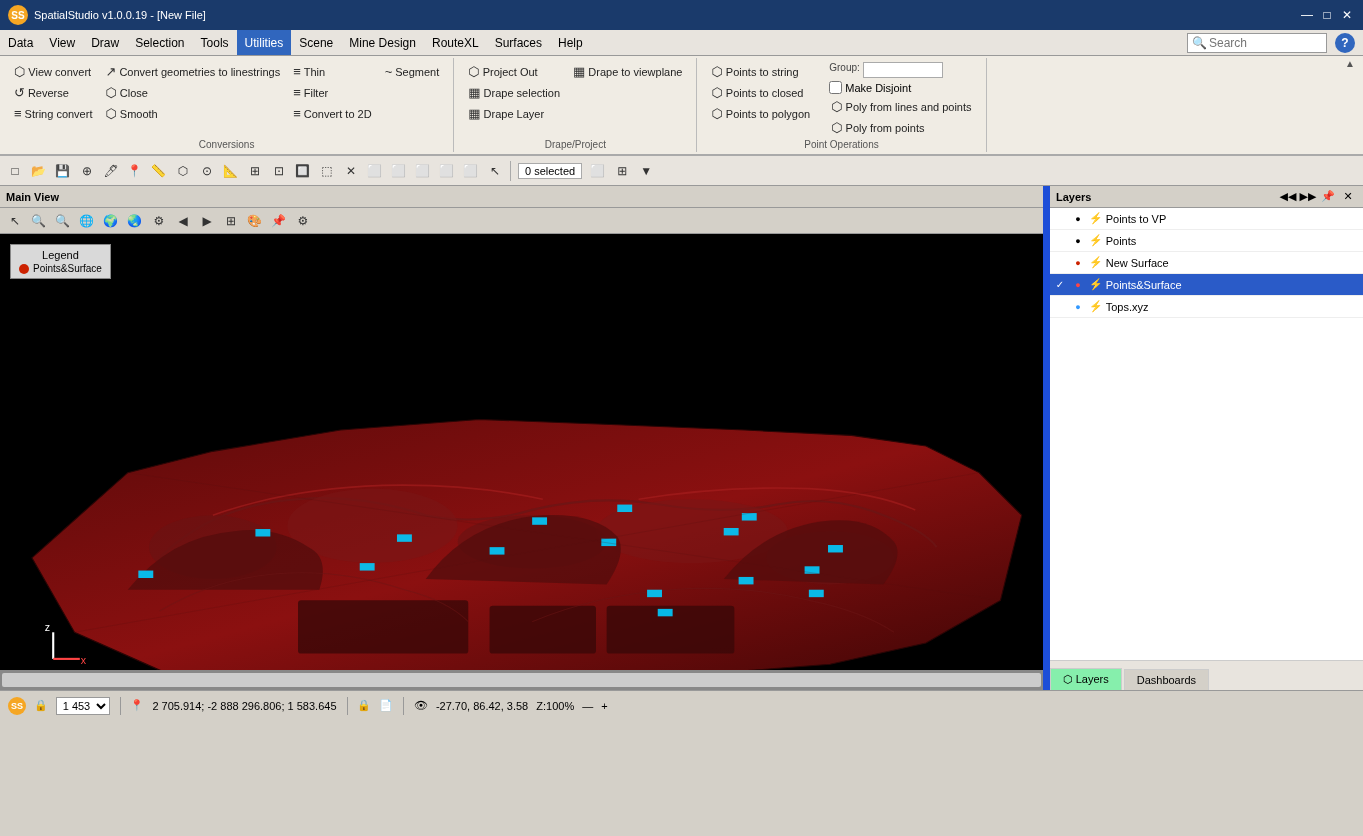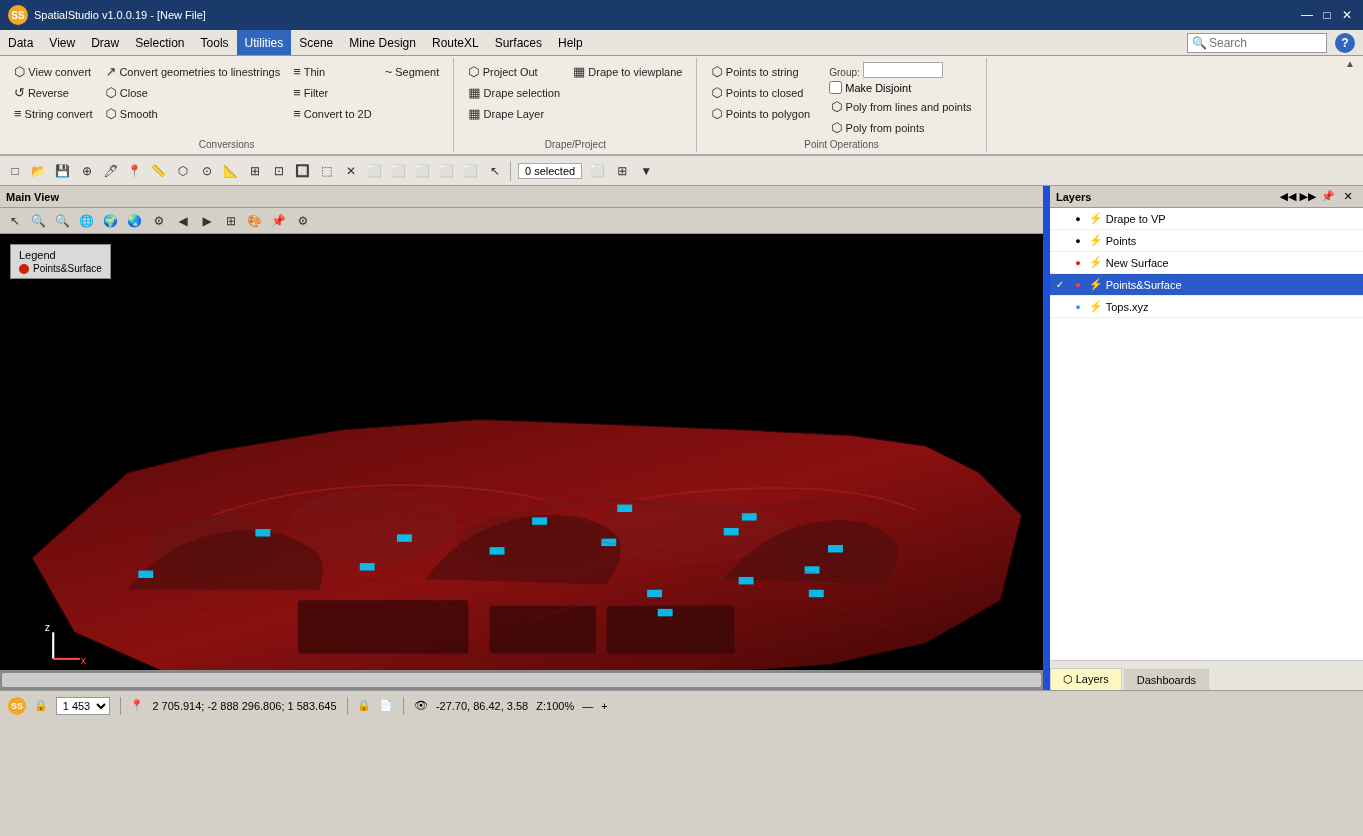--- a/index.html
+++ b/index.html
@@ -149,21 +149,21 @@
     
     #legend {
       position: absolute;
       top: 10px;
       left: 10px;
       background: rgba(255,255,255,0.85);
       border: 1px solid #888;
       padding: 4px 8px;
       font-size: 10px;
     }
-    #legend-title { font-size: 11px; margin-bottom: 2px; }
+    #legend-title { font-size: 11px; margin-bottom: 2px; text-align: center; }
     #legend-item { display: flex; align-items: center; gap: 4px; }
     .legend-dot { width: 10px; height: 10px; background: #cc0000; border-radius: 50%; }
 
     
     #viewport-footer {
       height: 20px;
       background: #888;
       position: absolute;
       bottom: 0;
       left: 0;
@@ -229,21 +229,21 @@
     }
     .layers-tab {
       padding: 4px 12px;
       cursor: pointer;
       font-size: 11px;
       border: 1px solid #ccc;
       border-bottom: none;
       background: #d4d0c8;
       margin-right: 2px;
     }
-    .layers-tab.active { background: #fef9c3; }
+    .layers-tab.active { background: #86efac; }
 
     
     #status-bar {
       height: 30px;
       background: #d4d0c8;
       border-top: 1px solid #999;
       display: flex;
       align-items: center;
       padding: 0 8px;
       gap: 8px;
@@ -276,21 +276,21 @@
       display: flex;
       flex-direction: column;
       gap: 2px;
     }
 
     
     .group-label-row {
       font-size: 10px;
       color: #444;
       display: flex;
-      align-items: flex-end;
+      align-items: flex-start;
       gap: 3px;
       margin-left: 4px;
     }
     .group-input {
       border: 1px solid #aaa;
       width: 80px;
       height: 16px;
       font-size: 11px;
     }
 
@@ -628,21 +628,21 @@
       </div>
     </div>
     <div id="layers-list">
 
       <div class="layer-row">
         <div class="layer-check"></div>
         <div class="layer-check">
           <span style="font-size:9px;">●</span>
         </div>
         <span class="layer-icon">⚡</span>
-        <span class="layer-name">Drape to VP</span>
+        <span class="layer-name">Points to VP</span>
       </div>
 
       <div class="layer-row">
         <div class="layer-check"></div>
         <div class="layer-check">
           <span style="font-size:9px;">●</span>
         </div>
         <span class="layer-icon">⚡</span>
         <span class="layer-name">Points</span>
       </div>

